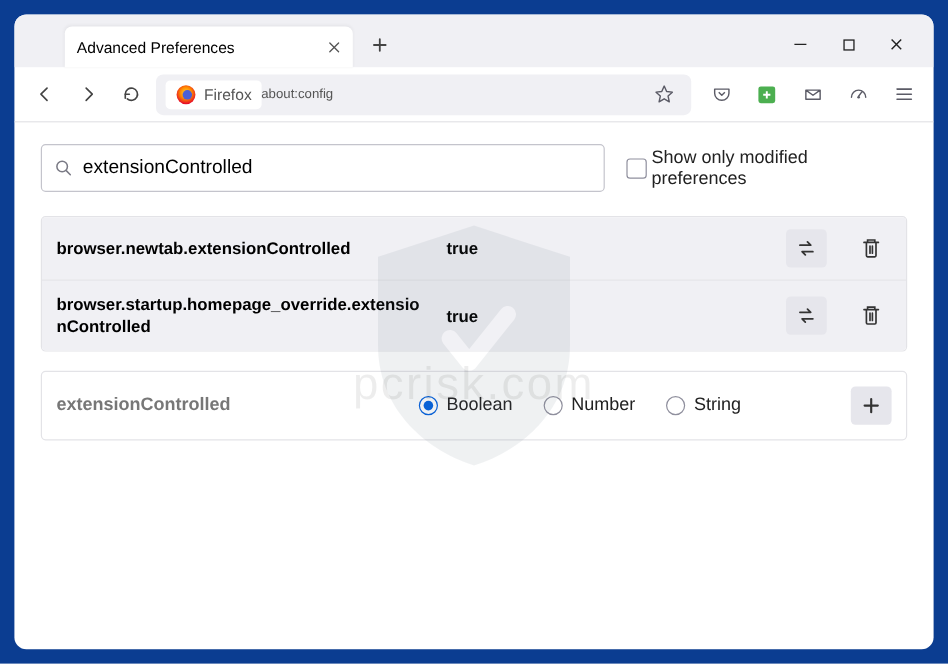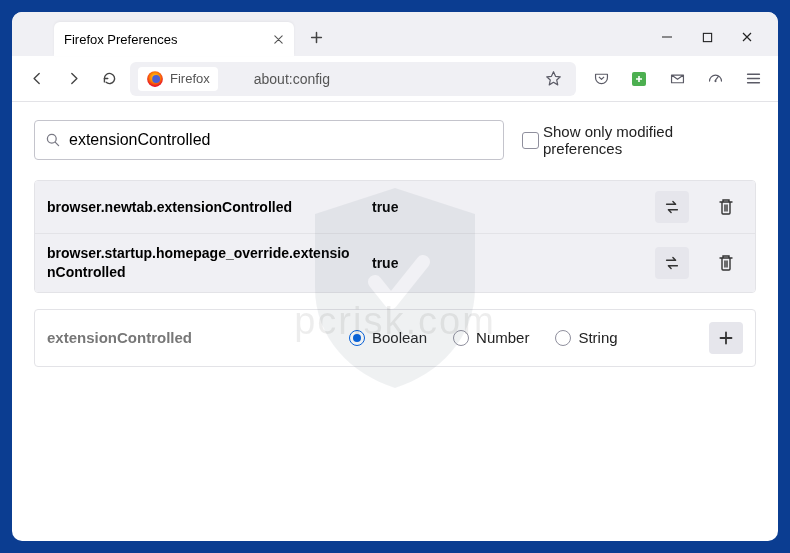--- a/index.html
+++ b/index.html
@@ -112,21 +112,21 @@
       width:18px;height:18px;
     }
     .urlbar .identity {
       background: #fff;
       padding: 3px 8px;
       border-radius: 4px;
       font-size: 13px;
       color: #555;
       display:flex; align-items:center; gap:6px;
     }
-    .urlbar .url-text { font-size: 14px; color:#555;margin-left:36px; }
+    .urlbar .url-text { font-size: 11px; color:#555; }
     .urlbar .star { margin-left:auto; color:#5b5b66;}
     .toolbar-icons { display:flex; gap:8px; padding-left:4px;}
     .toolbar-icons .nav-btn { color:#5b5b66; }
     
     .content {
       flex:1;
       padding: 18px 22px;
       overflow-y:auto;
     }
     .search-row {
@@ -227,21 +227,21 @@
     }
     svg { display:block; }
   </style>
 </head>
 <body>
 
 <div class="window">
 
   <div class="tabbar">
     <div class="tab">
-      <span>Firefox Preferences</span>
+      <span>Advanced Preferences</span>
       <span class="close">
         <svg width="11" height="11" viewBox="0 0 12 12">
             <path d="M2 2 L10 10 M10 2 L2 10" stroke="currentColor" stroke-width="1.2" stroke-linecap="round"></path>
           </svg>
       </span>
     </div>
     <div class="newtab">
       <svg width="13" height="13" viewBox="0 0 12 12">
           <path d="M6 1.5 V10.5 M1.5 6 H10.5" stroke="currentColor" stroke-width="1.4" stroke-linecap="round"></path>
         </svg>

